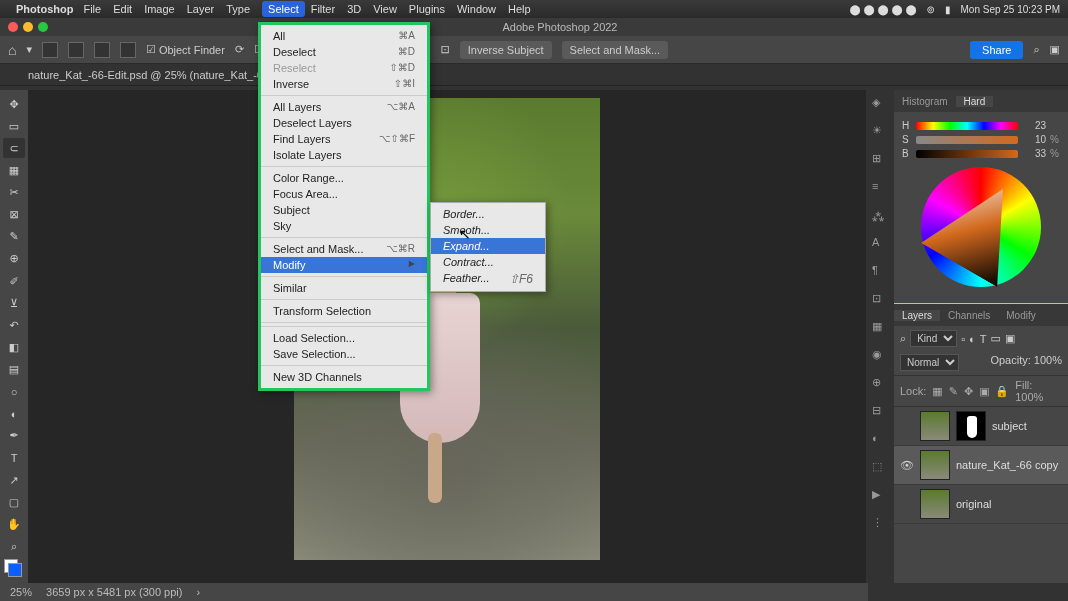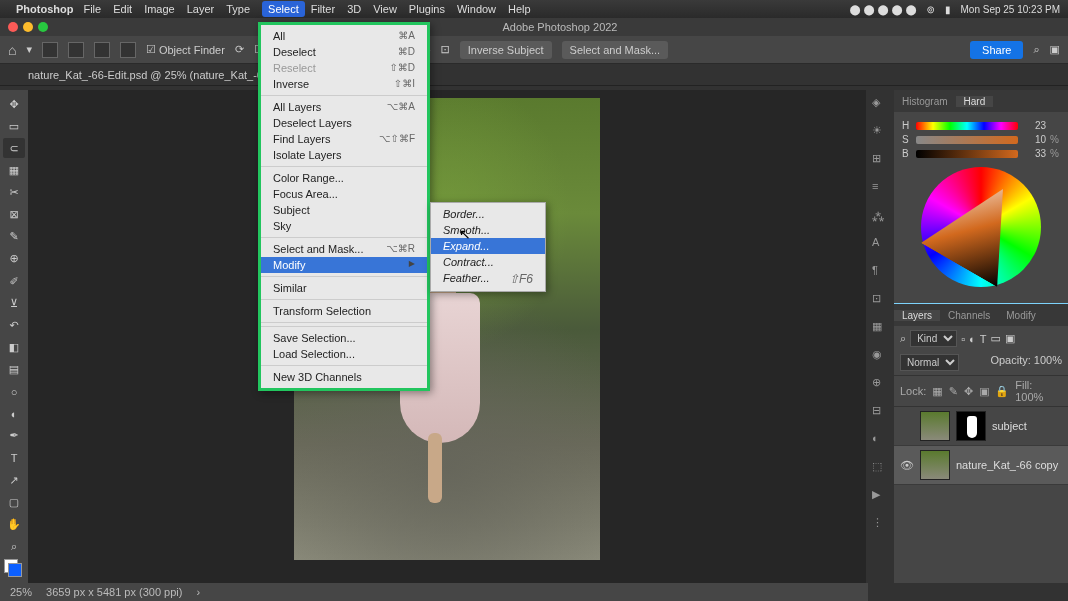--- a/index.html
+++ b/index.html
@@ -273,20 +273,25 @@
             <span class="eye"></span>
             <div class="thumb"></div>
             <div class="mask"></div>
             <span>subject</span>
           </div>
           <div class="layer sel">
             <span class="eye">👁</span>
             <div class="thumb"></div>
             <span>nature_Kat_-66 copy</span>
           </div>
+          <div class="layer">
+            <span class="eye"></span>
+            <div class="thumb"></div>
+            <span>original</span>
+          </div>
         </div>
     </div>
   </div>
 </div>
 
 <div class="status">
   <span>25%</span>
   <span>3659 px x 5481 px (300 ppi)</span>
   <span>›</span>
 </div>
@@ -348,24 +353,24 @@
     <div class="mi">
       <span>Similar</span>
     </div>
     <div class="sep"></div>
     <div class="mi">
       <span>Transform Selection</span>
     </div>
     <div class="sep"></div>
     <div class="sep"></div>
     <div class="mi">
+      <span>Load Selection...</span>
+    </div>
+    <div class="mi">
       <span>Save Selection...</span>
-    </div>
-    <div class="mi">
-      <span>Load Selection...</span>
     </div>
     <div class="sep"></div>
     <div class="mi">
       <span>New 3D Channels</span>
     </div>
   </div>
 
 <div class="submenu" id="modify-submenu">
     <div class="mi">
       <span>Border...</span>

